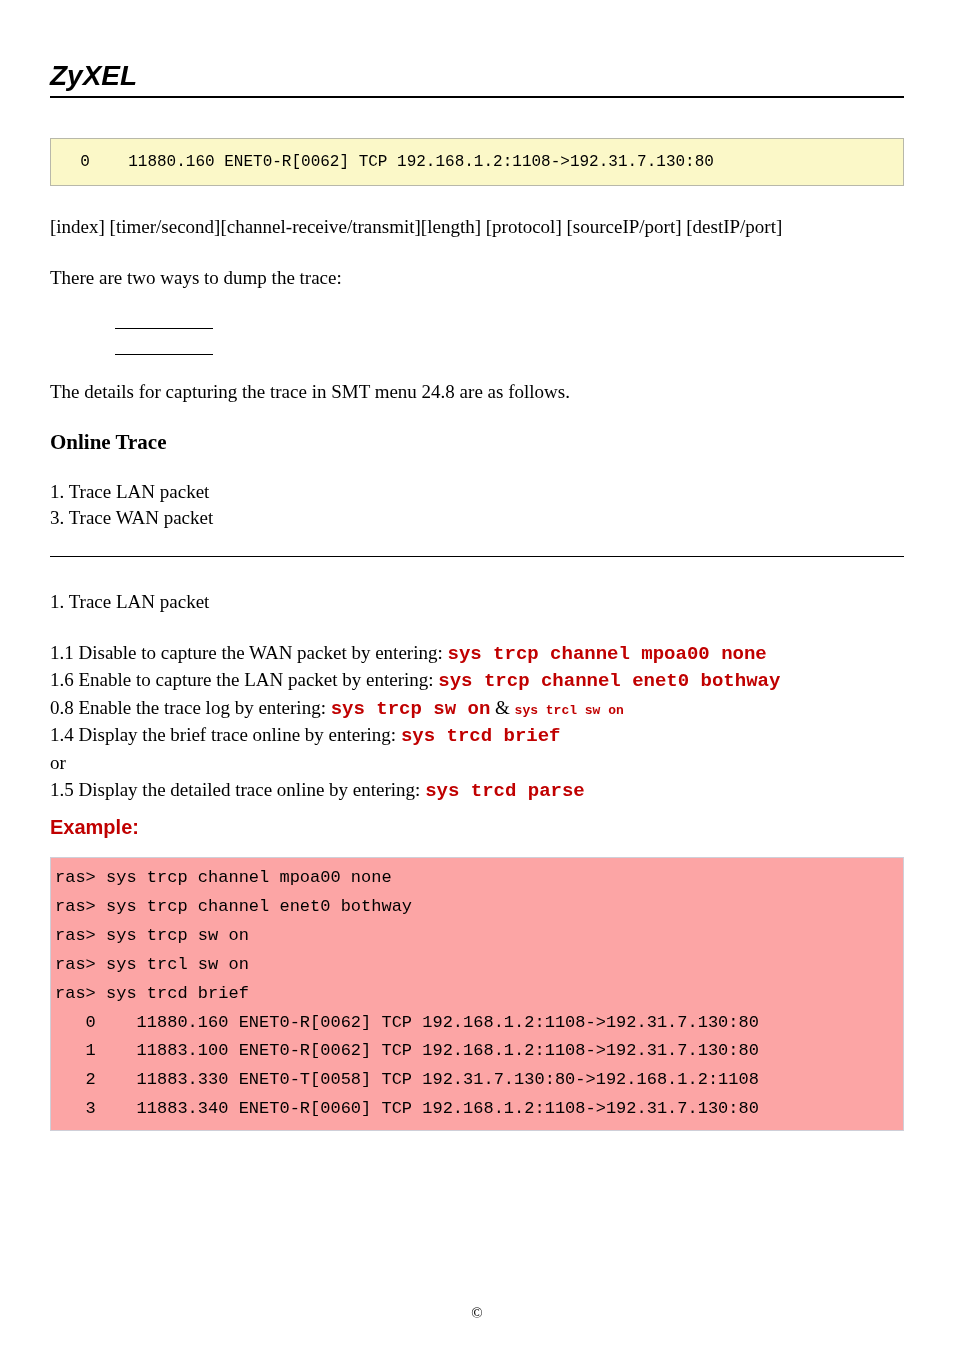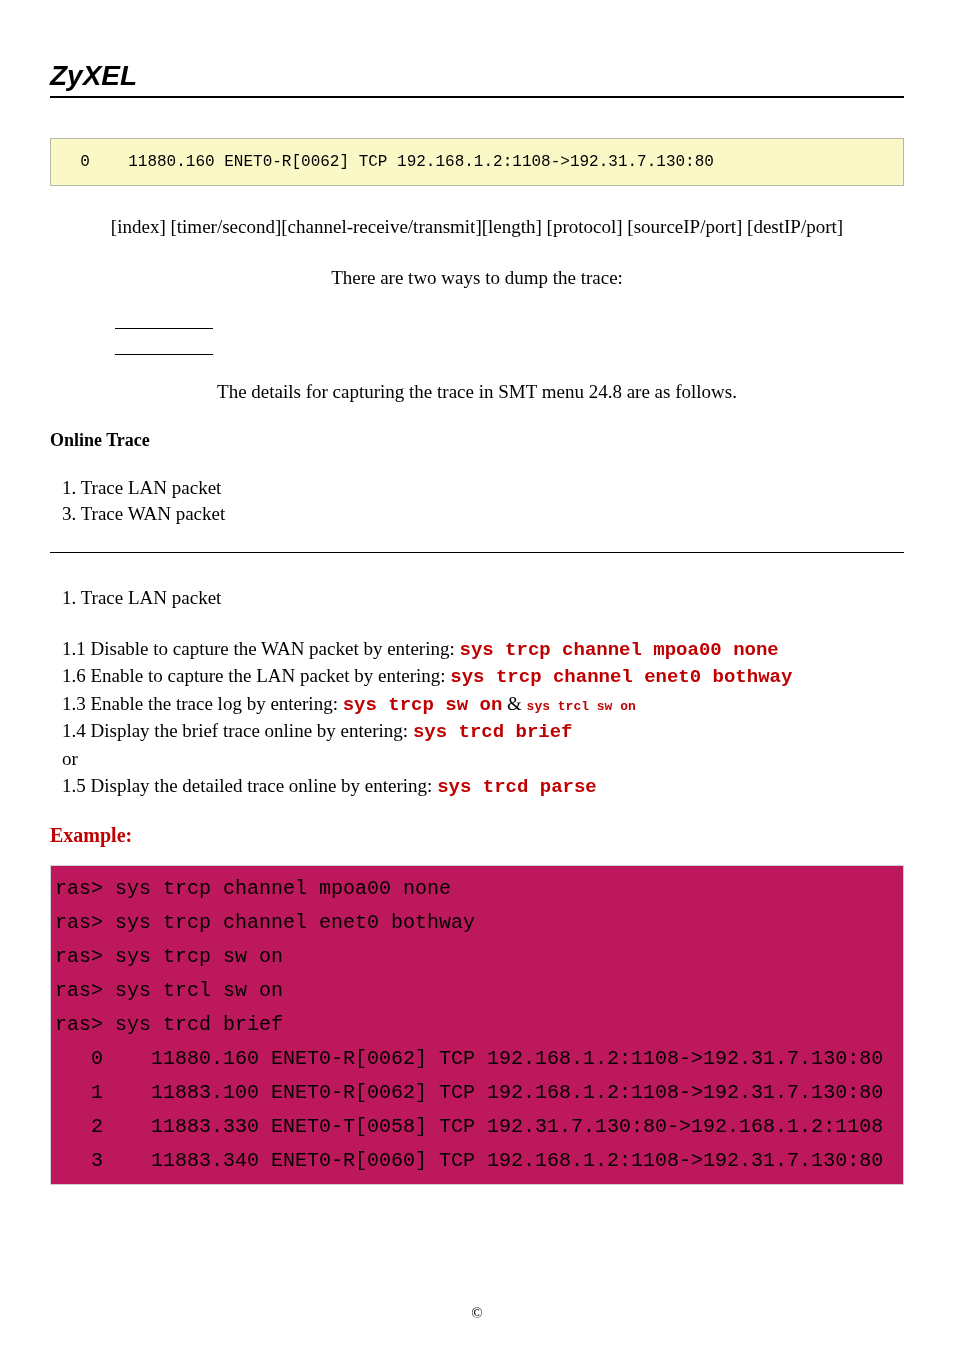--- a/index.html
+++ b/index.html
@@ -31,61 +31,59 @@
       font-family: "Courier New", monospace;
       font-size: 16px;
       white-space: pre;
       color: #000;
       margin-bottom: 28px;
     }
     p.body {
       font-size: 19px;
       line-height: 1.4;
       margin-bottom: 24px;
-      text-align: center;
     }
     .underline-block {
       margin-left: 65px;
       margin-bottom: 24px;
     }
     .underline-line {
       border-bottom: 1px solid #000;
       width: 98px;
       height: 14px;
       margin-bottom: 12px;
     }
     .section-title {
       font-weight: bold;
-      font-size: 18px;
+      font-size: 21px;
       margin-bottom: 24px;
     }
     .hr-mid { border-top: 1px solid #000; margin: 24px 0 32px; }
     .step {
       font-size: 19px;
       line-height: 1.4;
-      margin-left: 12px;
     }
     .cmd-red {
       color: #c00000;
       font-family: Liberation Mono, monospace;
       font-weight: bold;
     }
     .example-head {
       color: #c00000;
-      font-family: Liberation Serif, serif;
+      font-family: Liberation Sans, sans-serif;
       font-weight: bold;
       font-size: 20px;
-      margin: 24px 0 18px;
+      margin: 12px 0 18px;
     }
     .terminal-box {
       border: 1px solid #cfcfd8;
-      background: #be185d;
+      background: #fca5a5;
       padding: 6px 4px;
       font-family: "Courier New", monospace;
-      font-size: 20px;
+      font-size: 17px;
       white-space: pre;
       line-height: 1.7;
     }
     .footer {
       position: absolute;
       left: 0; right: 0;
       bottom: 28px;
       text-align: center;
       font-size: 15px;
     }
@@ -117,21 +115,21 @@
 
 <div class="step" style="margin-bottom:24px">1. Trace LAN packet</div>
 
 <div class="step">
   <span>1.1 Disable to capture the WAN packet by entering: </span><span class="cmd-red">sys trcp channel mpoa00 none</span>
 </div>
 <div class="step">
   <span>1.6 Enable to capture the LAN packet by entering: </span><span class="cmd-red">sys trcp channel enet0 bothway</span>
 </div>
 <div class="step">
-  <span>1.3 Enable the trace log by entering: </span><span class="cmd-red">sys trcp sw on</span><span> &amp; </span><span class="cmd-red" style="font-size:13px">sys trcl sw on</span>
+  <span>0.8 Enable the trace log by entering: </span><span class="cmd-red">sys trcp sw on</span><span> &amp; </span><span class="cmd-red" style="font-size:13px">sys trcl sw on</span>
 </div>
 <div class="step">
   <span>1.4 Display the brief trace online by entering: </span><span class="cmd-red">sys trcd brief</span>
 </div>
 <div class="step">or</div>
 <div class="step">
   <span>1.5 Display the detailed trace online by entering: </span><span class="cmd-red">sys trcd parse</span>
 </div>
 
 <div class="example-head">Example:</div>

